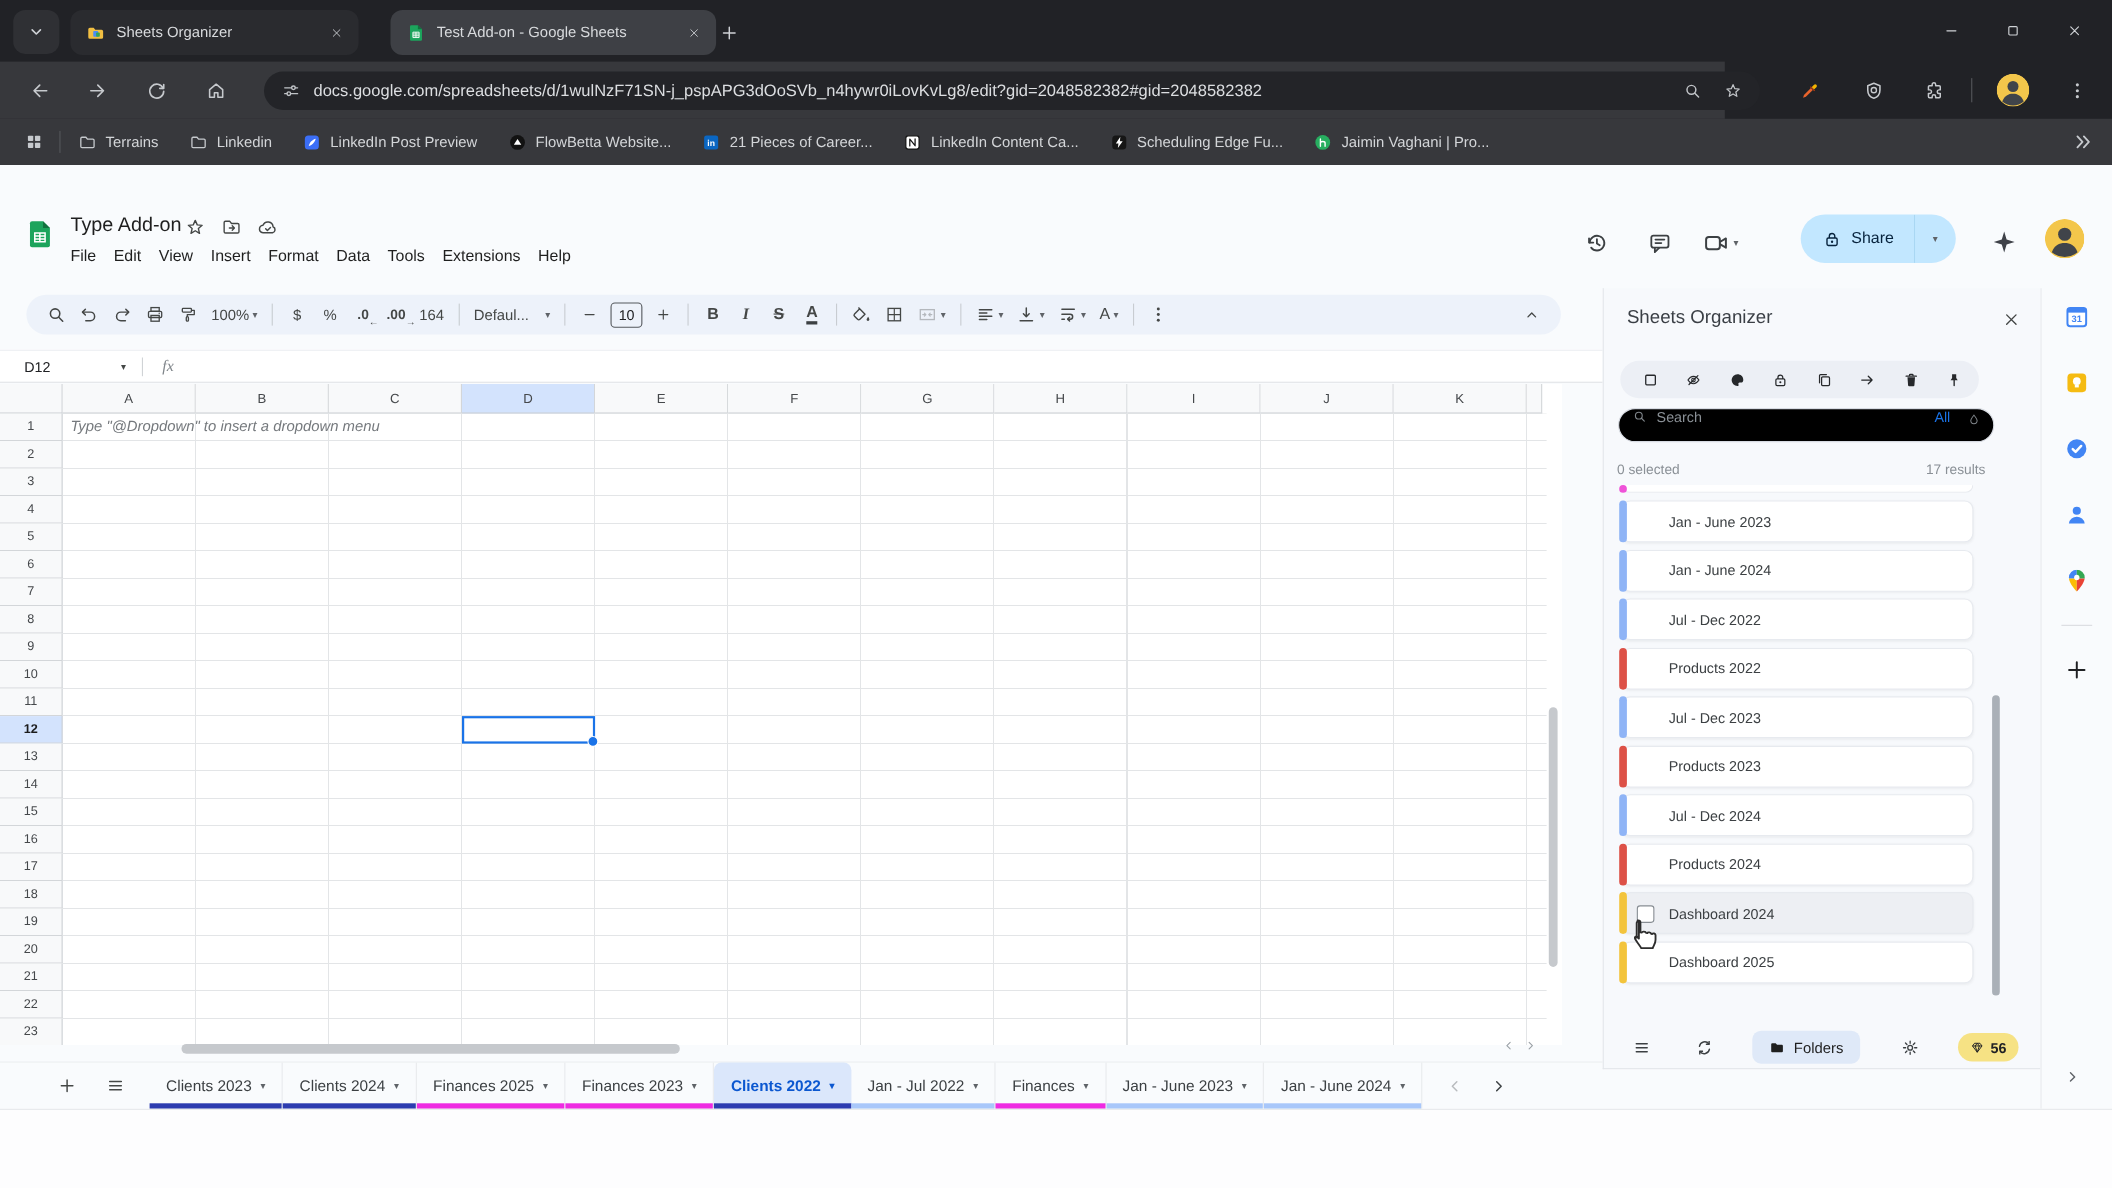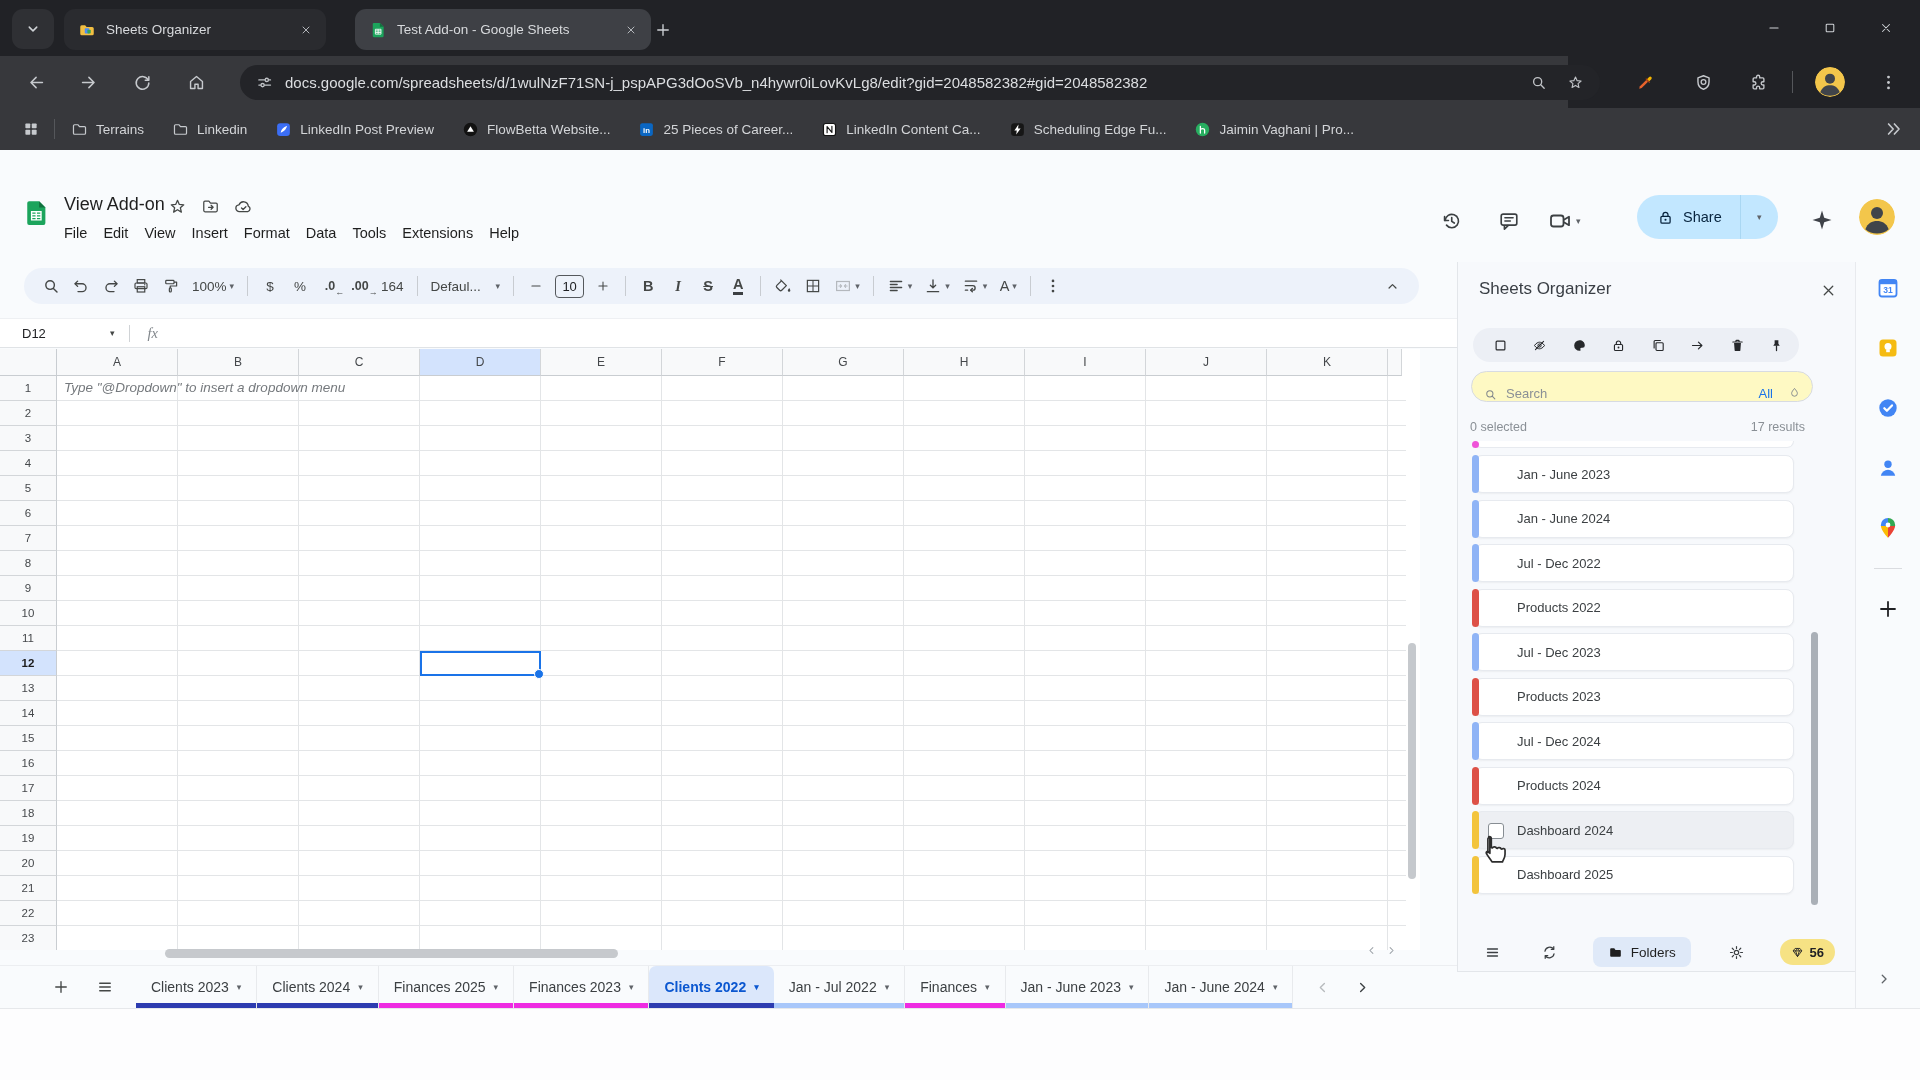--- a/index.html
+++ b/index.html
@@ -117,21 +117,21 @@
   .chev-dis{color:#b8bbbe;}
   .chev-en{color:#3c4043;}
   
   .organizer{position:absolute;left:1457px;top:262px;width:398px;height:710px;background:#f7f9fc;border-left:1px solid #e3e6ea;border-bottom:1px solid #e3e6ea;box-sizing:border-box;}
   .org-title{position:absolute;left:21px;top:17px;font-size:17px;color:#3a3f45;}
   .org-close{position:absolute;right:13px;top:14px;width:28px;height:28px;display:grid;place-items:center;color:#444746;background:none;border:none;cursor:pointer;}
   .org-close .ic{width:17px;height:17px;}
   #orgtools{position:absolute;left:15px;top:66px;width:326px;height:34px;background:#eceff5;border-radius:17px;display:flex;align-items:center;justify-content:space-between;padding:0 14px;box-sizing:border-box;}
   .orgtool{width:22px;height:22px;display:grid;place-items:center;color:#26282b;background:none;border:none;cursor:pointer;}
   .orgtool .ic{width:15px;height:15px;}
-  .org-search{position:absolute;left:13px;top:109px;width:342px;height:31px;background:#fef9c3;border:1px solid #d7dbe2;border-radius:16px;display:flex;align-items:flex-end;padding:0 12px;gap:9px;box-sizing:border-box;}
+  .org-search{position:absolute;left:13px;top:109px;width:342px;height:31px;background:#000000;border:1px solid #d7dbe2;border-radius:16px;display:flex;align-items:flex-start;padding:0 12px;gap:9px;box-sizing:border-box;}
   .org-search .ic{width:13px;height:13px;color:#80868b;}
   .searchph{color:#8a9096;font-size:13px;flex:1;}
   .allfilter{color:#1a73e8;font-size:13px;font-weight:500;cursor:pointer;}
   .dropbtn{width:18px;height:18px;display:grid;place-items:center;color:#5f6368;background:none;border:none;cursor:pointer;}
   .org-counts{position:absolute;left:12px;right:50px;top:158px;display:flex;justify-content:space-between;font-size:12.5px;color:#8a9096;}
   #orglist{position:absolute;left:16px;top:179px;width:320px;}
   .sliver{position:relative;height:7px;margin-bottom:7px;background:#fff;border:1px solid #e7eaef;border-top:none;border-radius:0 0 8px 8px;box-sizing:border-box;}
   .card{position:relative;height:38px;margin-bottom:6.5px;background:#fff;border:1px solid #e7eaef;border-radius:8px;box-shadow:0 1px 2px rgba(60,64,67,.06);display:flex;align-items:center;padding-left:42px;font-size:13px;color:#3c4043;box-sizing:border-box;cursor:pointer;}
   .card.hovered{background:#edeff3;}
   .stripe{position:absolute;left:-3px;top:-1px;width:7px;height:38px;border-radius:4px;}
@@ -579,21 +579,21 @@
               </svg>
             </span>
             <span class="bmlabel">FlowBetta Website...</span>
           </div>
           <div class="bm">
             <span>
               <svg class="ic" style="width:17px;height:17px">
                 <use href="#i-bm-in"></use>
               </svg>
             </span>
-            <span class="bmlabel">25 Pieces of Career...</span>
+            <span class="bmlabel">21 Pieces of Career...</span>
           </div>
           <div class="bm">
             <span>
               <svg class="ic" style="width:17px;height:17px">
                 <use href="#i-bm-notion"></use>
               </svg>
             </span>
             <span class="bmlabel">LinkedIn Content Ca...</span>
           </div>
           <div class="bm">
@@ -618,21 +618,21 @@
             <use href="#i-dblchev"></use>
           </svg>
         </span>
     </div>
   </header>
 
   <section class="sheader">
     <svg class="slogo" viewBox="0 0 24 24">
         <use href="#i-fav-sheets"></use>
       </svg>
-    <h1 class="stitle" style="margin:0;font-weight:400">View Add-on</h1>
+    <h1 class="stitle" style="margin:0;font-weight:400">Type Add-on</h1>
     <div class="titleicons">
       <svg class="ic">
           <use href="#i-star"></use>
         </svg>
       <svg class="ic">
           <use href="#i-foldermove"></use>
         </svg>
       <svg class="ic">
           <use href="#i-cloud"></use>
         </svg>

